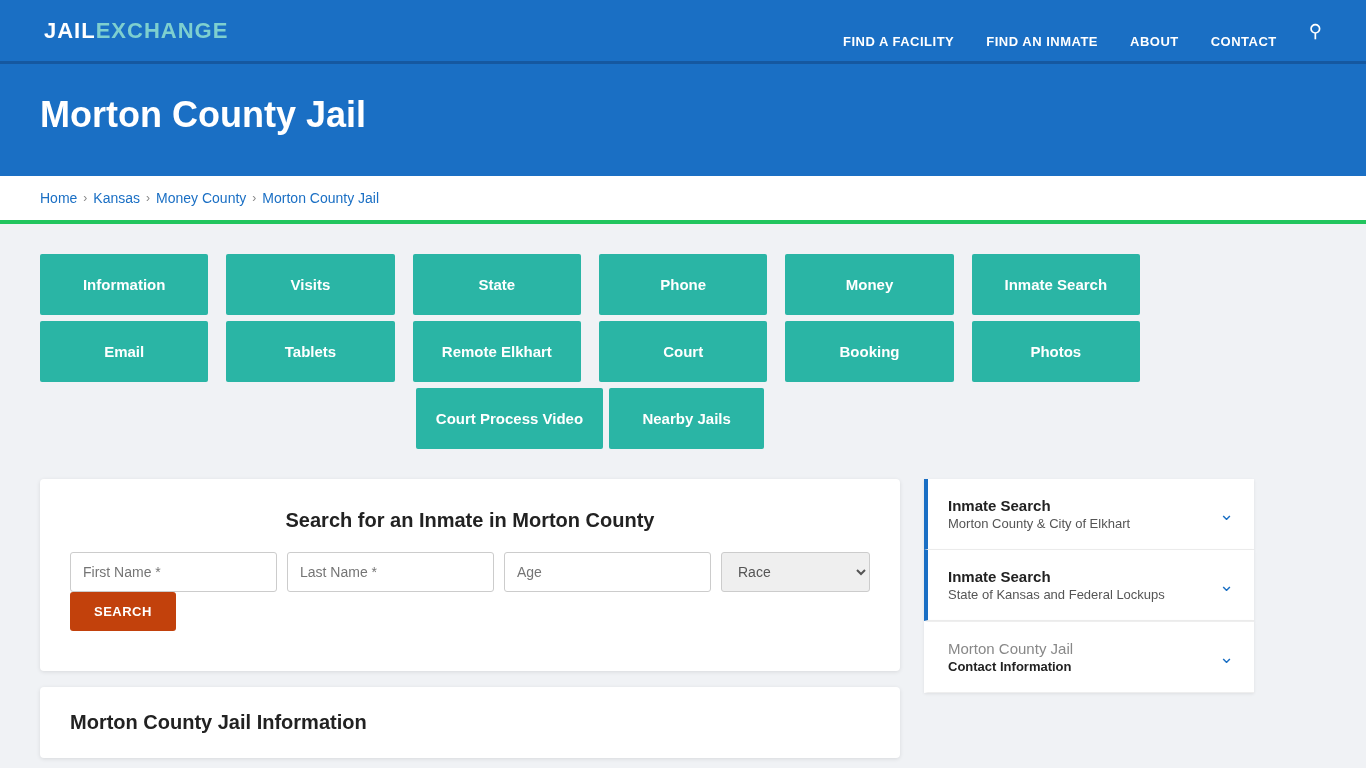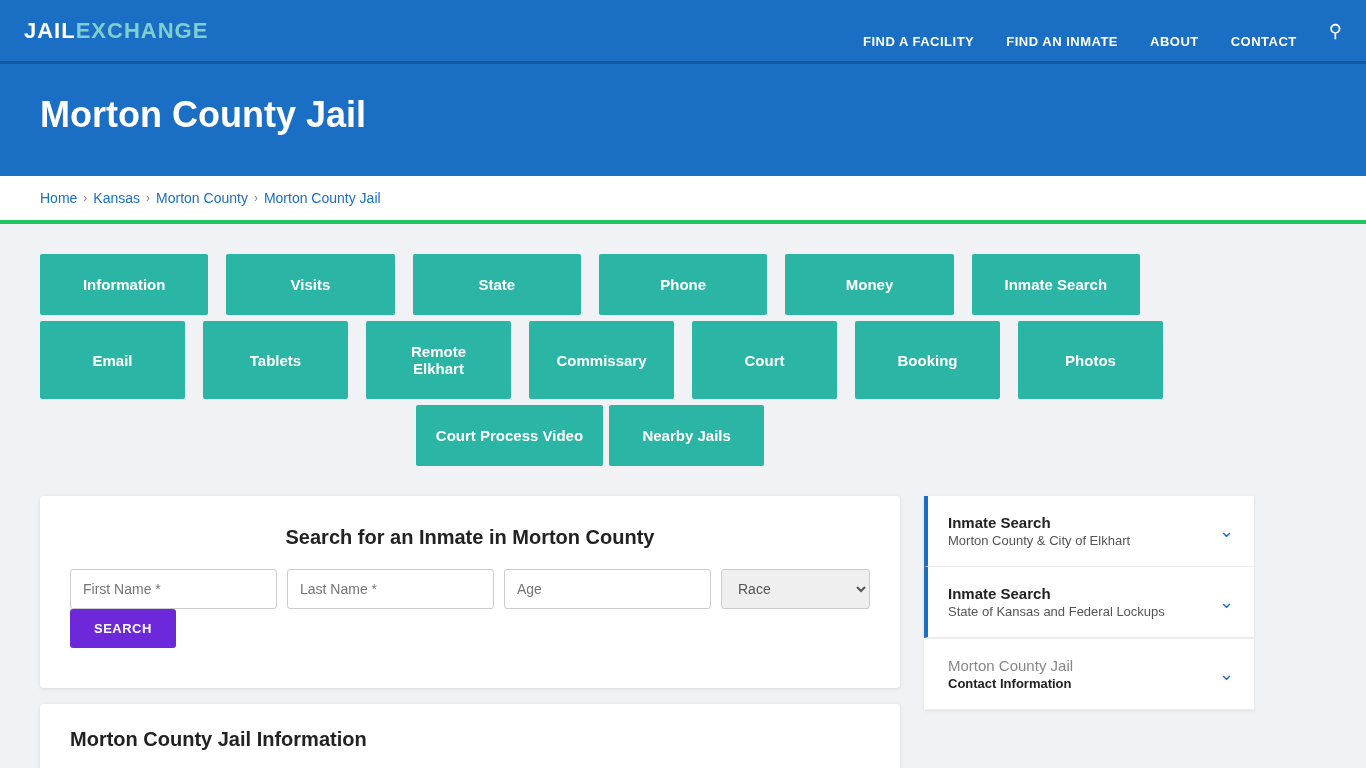--- a/index.html
+++ b/index.html
@@ -4,21 +4,21 @@
   <style>
     * { margin: 0; padding: 0; box-sizing: border-box; }
     body { font-family: Arial, sans-serif; background: #f0f2f5; color: #333; }
 
     
     .header {
       background: #1a6fc4;
       display: flex;
       align-items: center;
       justify-content: space-between;
-      padding: 0 24px;
+      padding: 0 44px;
       height: 64px;
       border-bottom: 3px solid #1558a0;
     }
     .logo {
       display: flex;
       align-items: center;
       font-size: 22px;
       font-weight: 900;
       color: white;
       letter-spacing: 1px;
@@ -139,21 +139,21 @@
       border: 1px solid #ccc;
       border-radius: 3px;
       font-size: 14px;
       color: #888;
       flex: 1;
     }
     .search-fields select {
       color: #555;
     }
     .search-btn {
-      background: #6d28d9;
+      background: #c2410c;
       color: white;
       border: none;
       padding: 12px 24px;
       font-size: 13px;
       font-weight: 700;
       cursor: pointer;
       border-radius: 3px;
       letter-spacing: 0.5px;
     }
 
@@ -243,41 +243,40 @@
 
 <section class="hero">
   <h1>Morton County Jail</h1>
 </section>
 
 <div class="breadcrumb">
   <a href="#">Home</a>
   <span class="sep">›</span>
   <a href="#">Kansas</a>
   <span class="sep">›</span>
-  <a href="#">Morton County</a>
+  <a href="#">Money County</a>
   <span class="sep">›</span>
   <a href="#">Morton County Jail</a>
 </div>
 
 <div class="main">
 
   <div class="btn-row">
     <button class="grid-btn">Information</button>
     <button class="grid-btn">Visits</button>
     <button class="grid-btn">State</button>
     <button class="grid-btn">Phone</button>
     <button class="grid-btn">Money</button>
     <button class="grid-btn">Inmate Search</button>
   </div>
 
   <div class="btn-row">
     <button class="grid-btn">Email</button>
     <button class="grid-btn">Tablets</button>
     <button class="grid-btn">Remote Elkhart</button>
-    <button class="grid-btn">Commissary</button>
     <button class="grid-btn">Court</button>
     <button class="grid-btn">Booking</button>
     <button class="grid-btn">Photos</button>
   </div>
 
   <div class="row3" style="margin-bottom:30px; max-width:1100px;">
     <button class="grid-btn" style="min-width:165px; flex:0 0 auto;">Court Process Video</button>
     <button class="grid-btn" style="min-width:155px; flex:0 0 auto;">Nearby Jails</button>
   </div>
 

